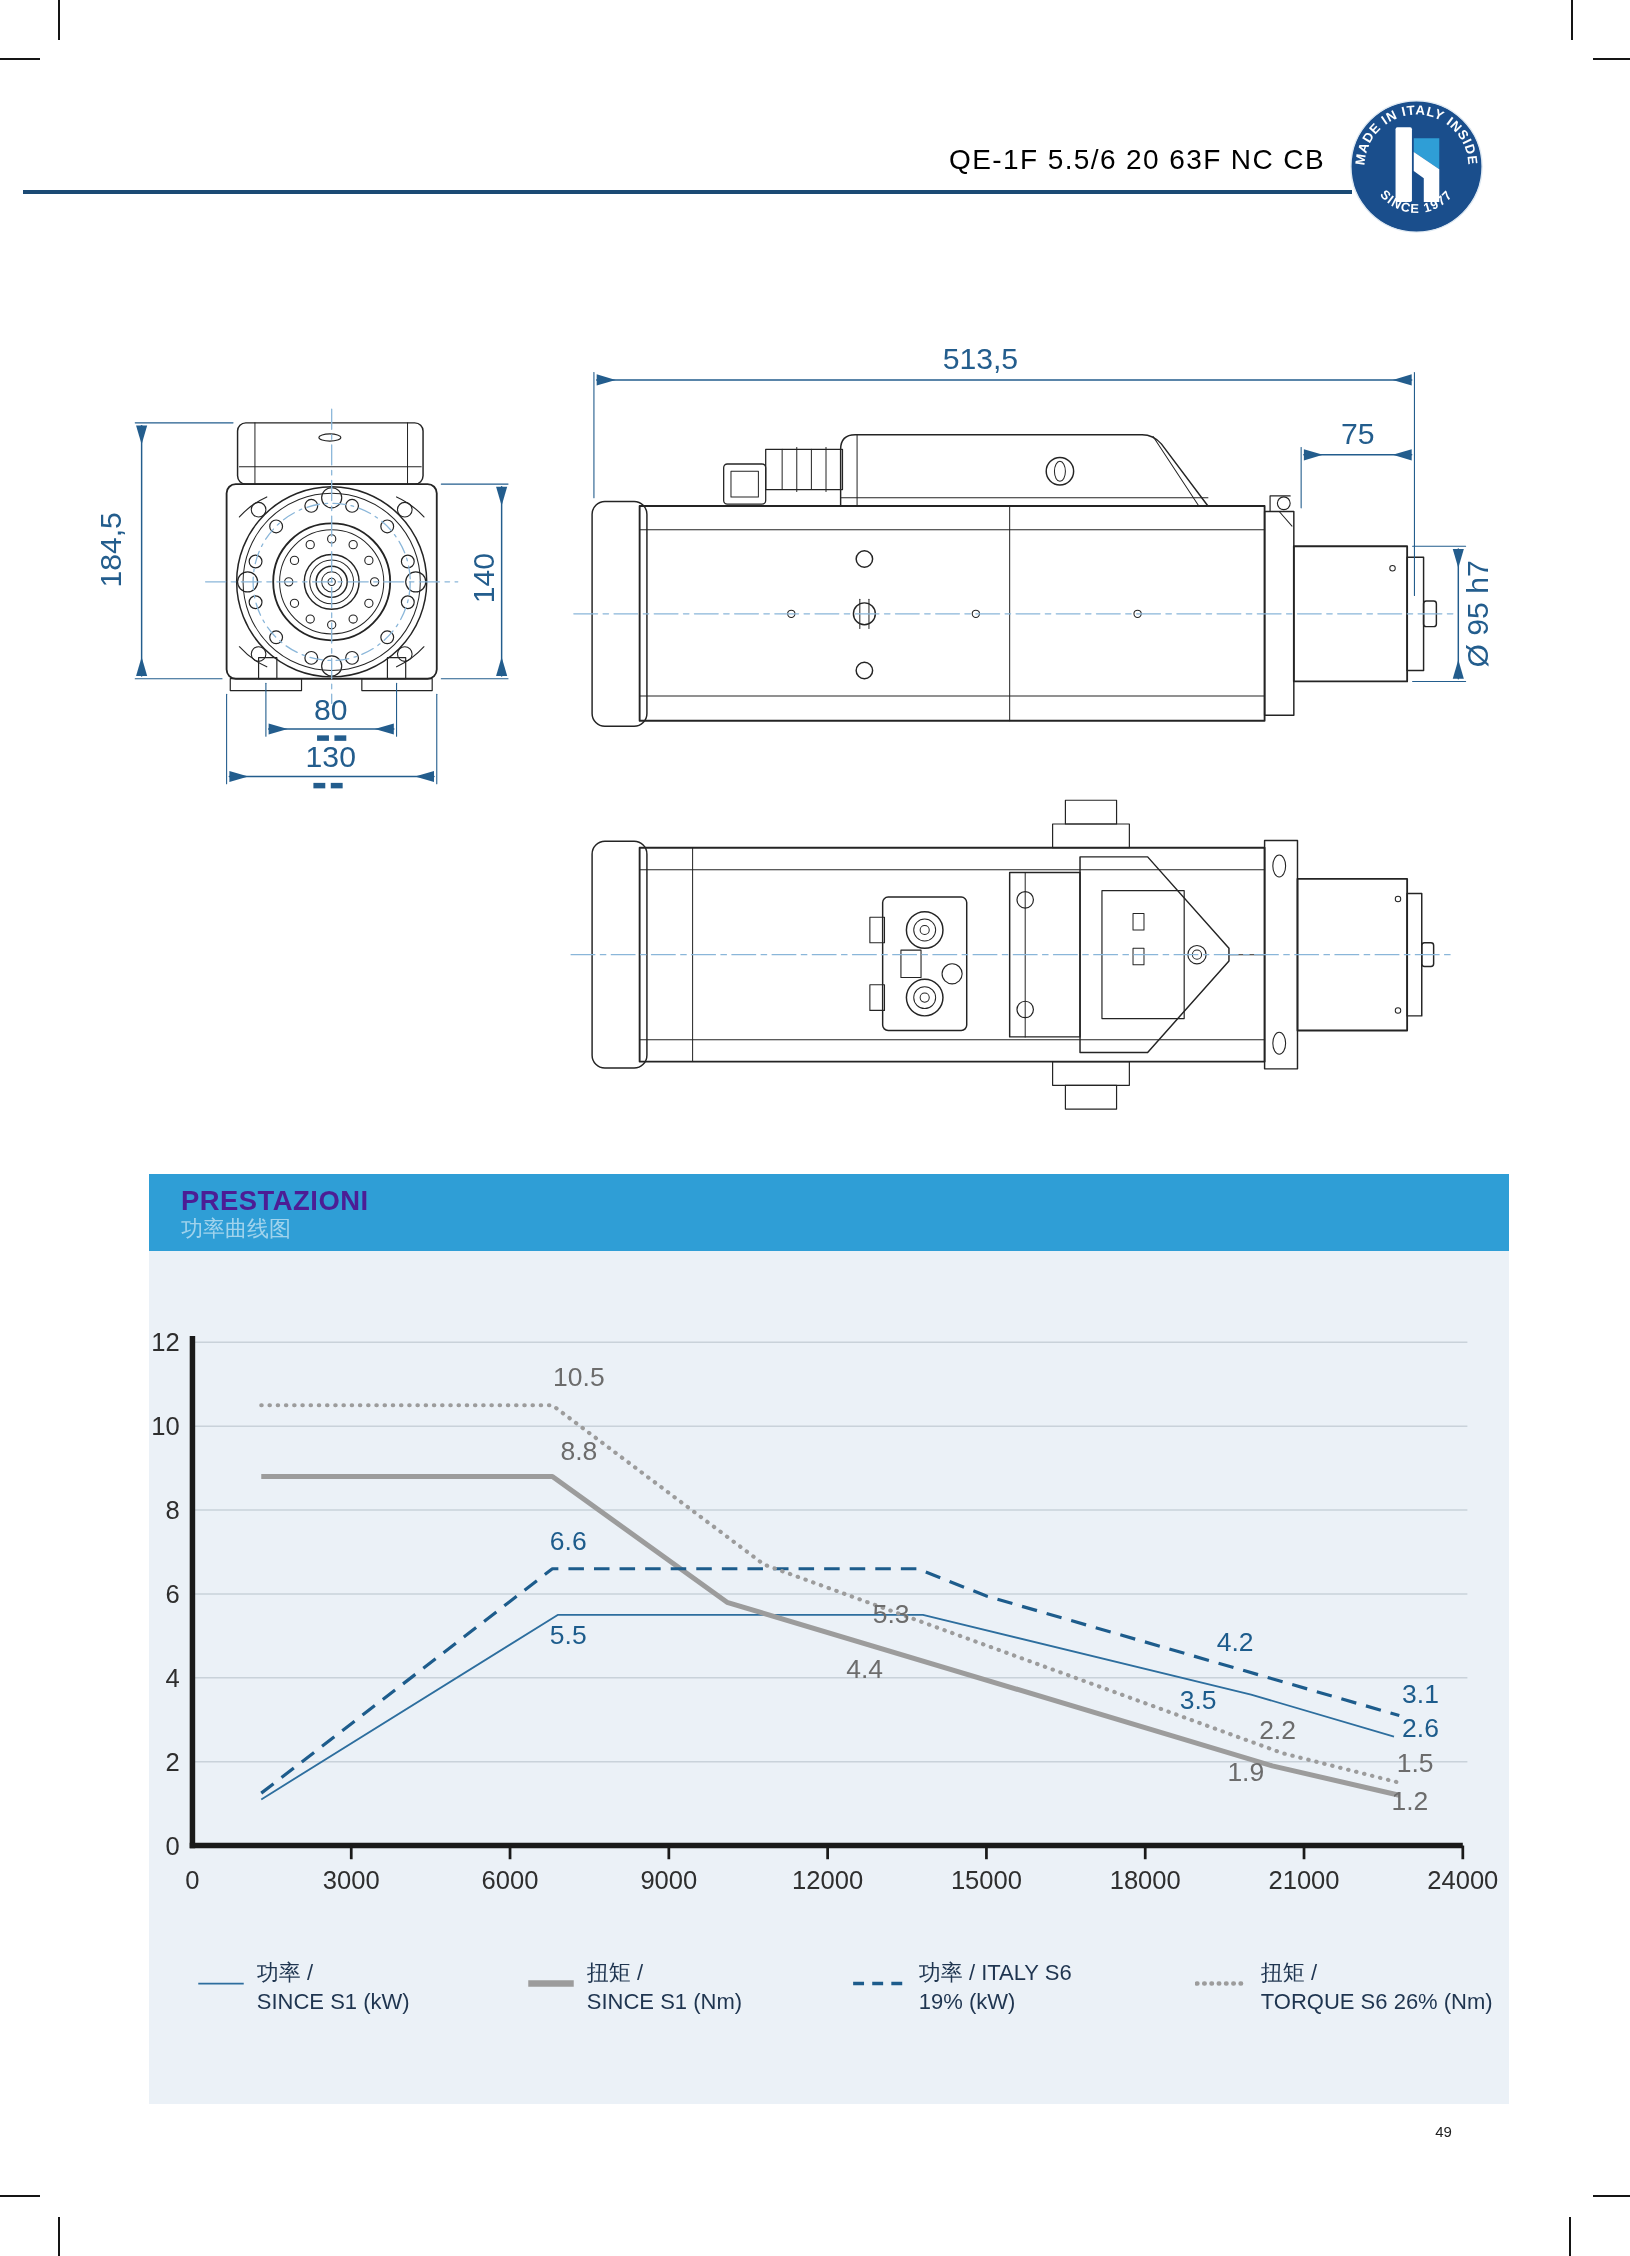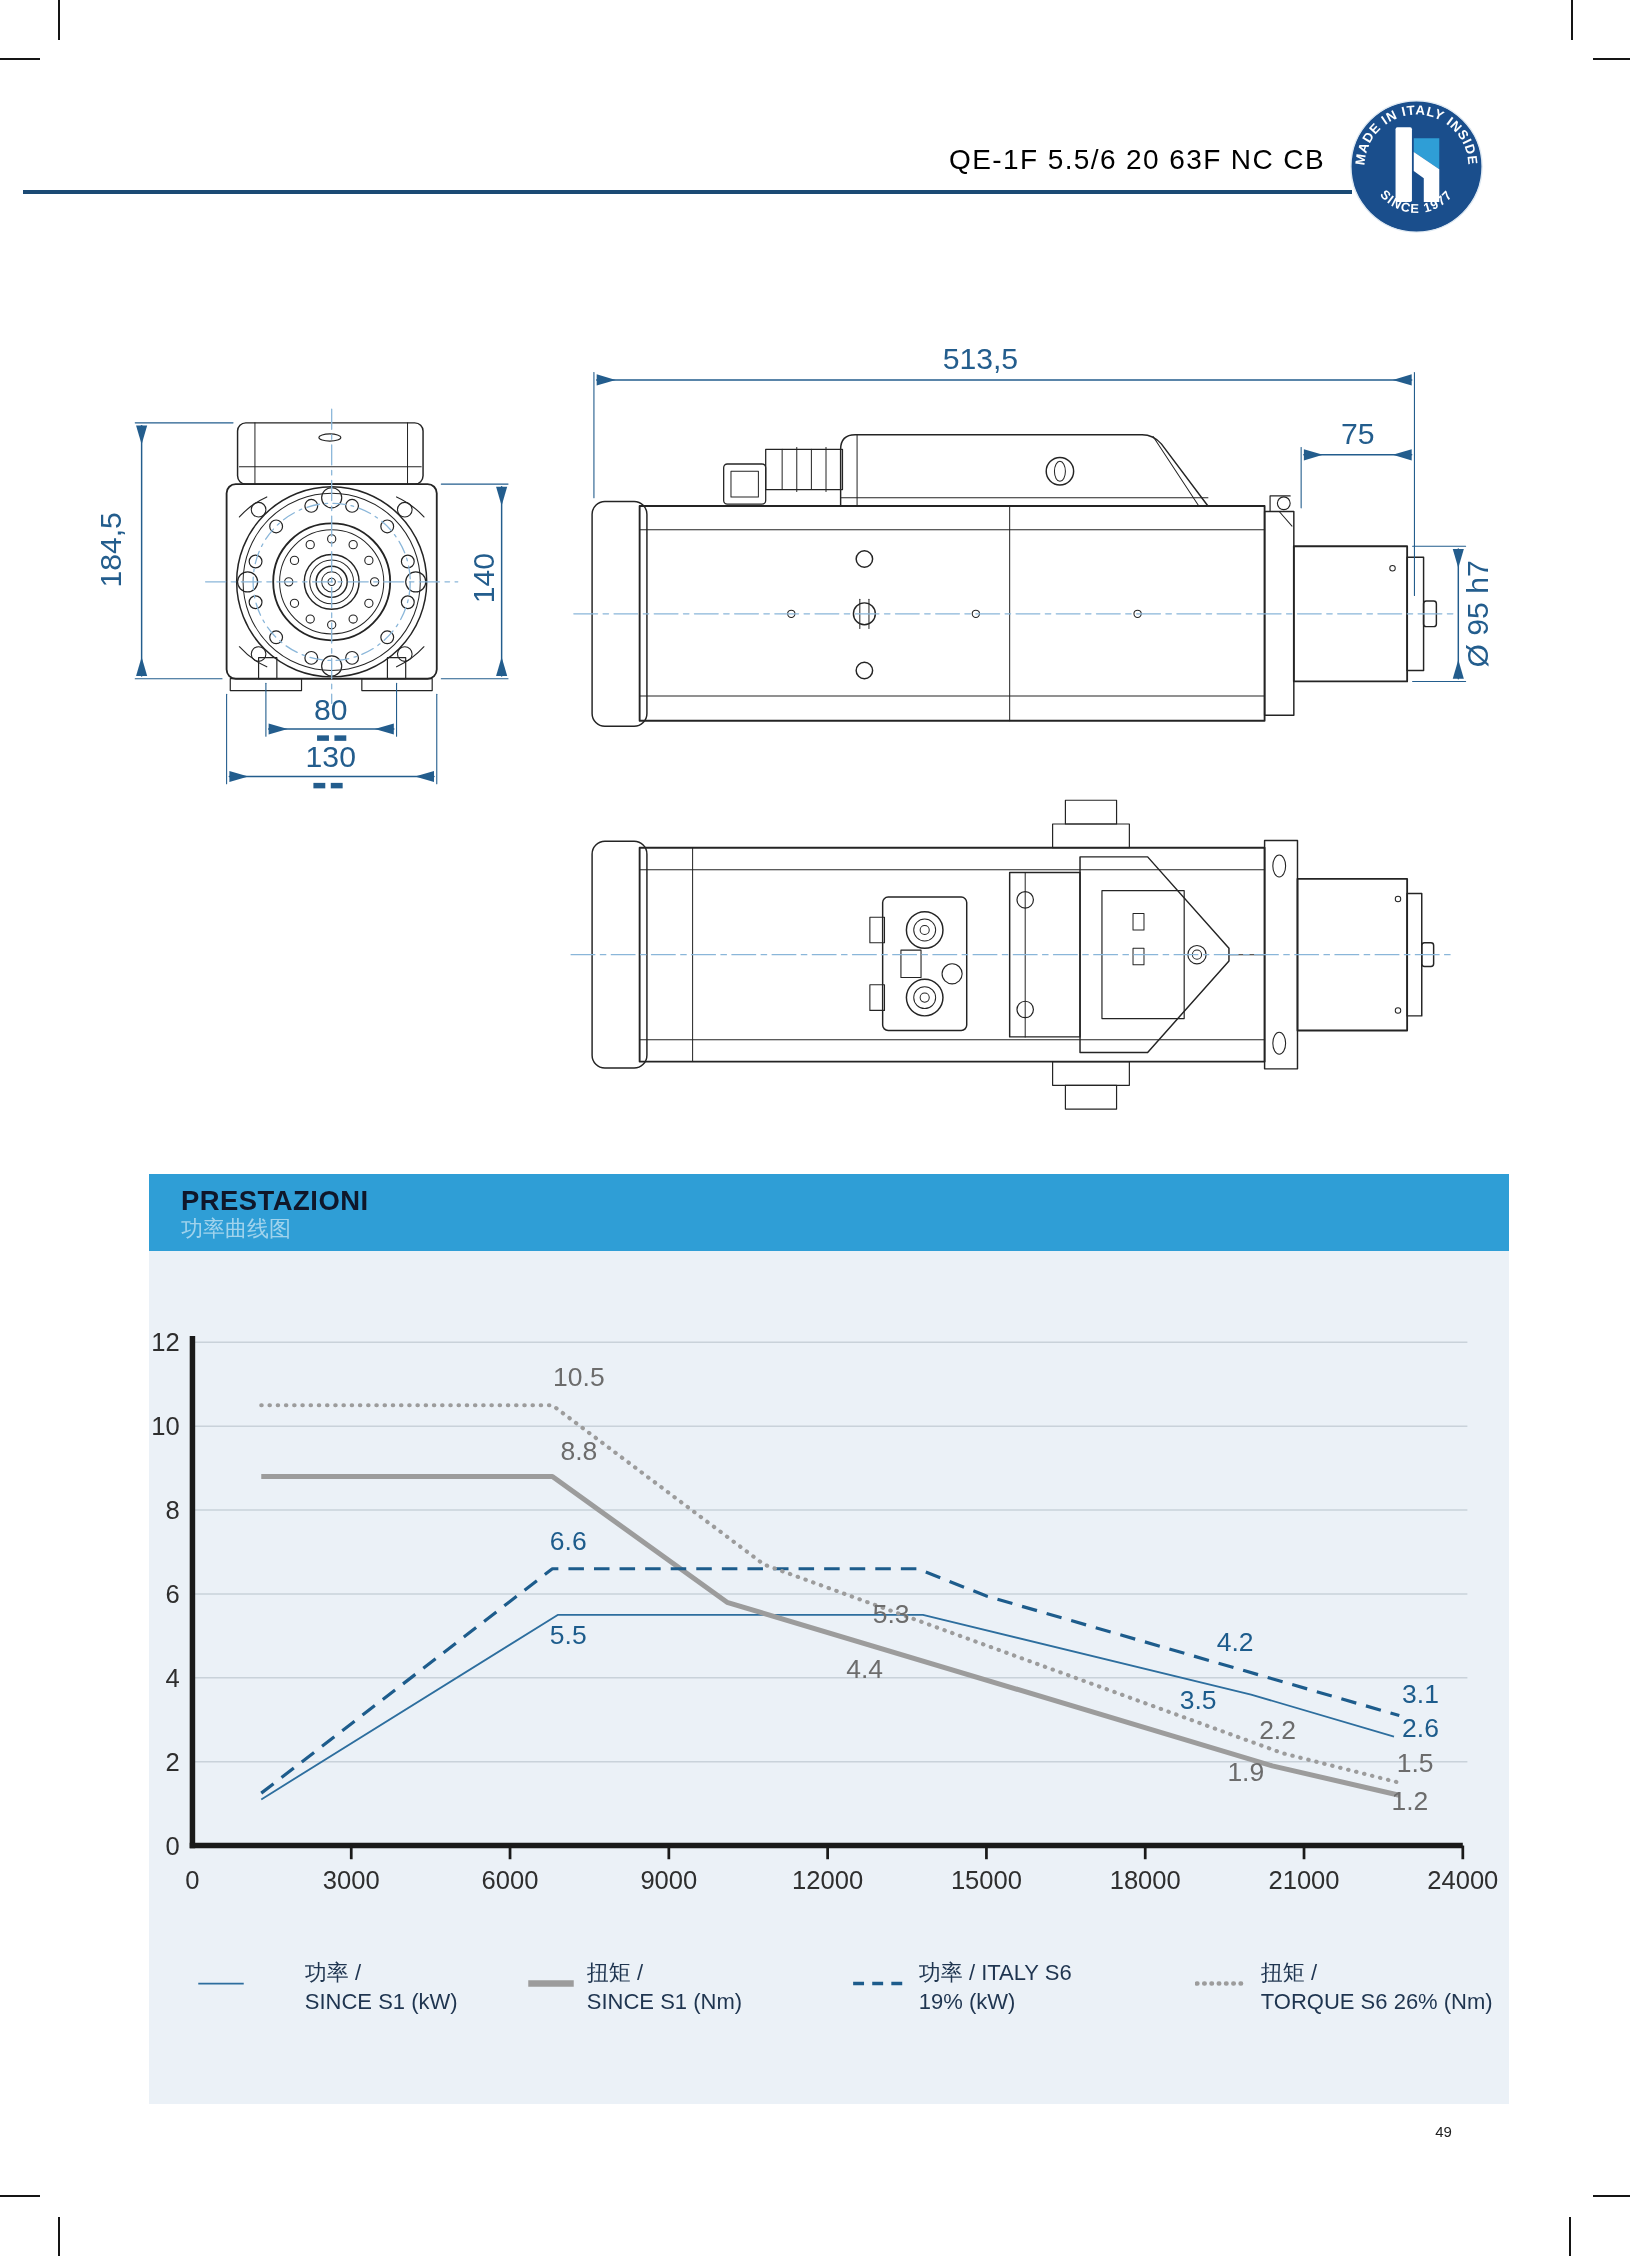--- a/index.html
+++ b/index.html
@@ -7,21 +7,21 @@
        font-family:"Liberation Sans","DejaVu Sans",sans-serif;}
   .abs{position:absolute;}
   
   .mark{position:absolute;background:#151515;}
   
   #model-title{position:absolute;top:144px;left:0;width:1325px;text-align:right;
     font-size:28px;letter-spacing:1.4px;color:#000000;font-weight:400;}
   #header-rule{position:absolute;top:190px;left:23px;width:1329px;height:3.7px;background:#1b4a74;}
   
   #perf-bar{position:absolute;left:149px;top:1174px;width:1360px;height:77px;background:#2f9ed6;}
-  #perf-title{position:absolute;left:32px;top:11px;color:#0f172a;font-size:27.4px;font-weight:bold;letter-spacing:0.5px;}
+  #perf-title{position:absolute;left:32px;top:11px;color:#4c1d95;font-size:27.4px;font-weight:bold;letter-spacing:0.5px;}
   #perf-subtitle{position:absolute;left:32px;top:40px;color:rgba(255,255,255,0.55);font-size:22px;}
   #perf-panel{position:absolute;left:149px;top:1251px;width:1360px;height:853px;background:#ebf1f7;}
   #plot{position:absolute;left:0;top:0;}
   
   .legend-item{position:absolute;top:708px;display:flex;align-items:flex-start;}
   .legend-swatch{margin-top:20px;margin-right:12.8px;flex:0 0 auto;}
   .legend-text{color:#1f3550;font-size:22px;line-height:1.3;}
   .legend-text .l2{white-space:nowrap;}
   #page-number{position:absolute;left:1407px;top:2123px;width:73px;text-align:center;
     font-size:15px;color:#222;}
@@ -336,21 +336,21 @@
       <text x="1351.7791666666667" y="1806.4875" text-anchor="middle" font-size="29" fill="#1d5c8c">4.2</text>
       <text x="1311.2083333333333" y="1870.7708333333333" text-anchor="middle" font-size="29" fill="#1d5c8c">3.5</text>
       <text x="1554.6333333333334" y="1863.8833333333334" text-anchor="middle" font-size="29" fill="#1d5c8c">3.1</text>
       <text x="1554.6333333333334" y="1900.6166666666668" text-anchor="middle" font-size="29" fill="#1d5c8c">2.6</text>
       <text x="1398.1458333333333" y="1902.9125" text-anchor="middle" font-size="29" fill="#6c6c6c">2.2</text>
       <text x="1363.3708333333334" y="1948.8291666666667" text-anchor="middle" font-size="29" fill="#6c6c6c">1.9</text>
       <text x="1548.8375" y="1939.6458333333333" text-anchor="middle" font-size="29" fill="#6c6c6c">1.5</text>
       <text x="1543.0416666666667" y="1980.9708333333333" text-anchor="middle" font-size="29" fill="#6c6c6c">1.2</text>
     </svg>
 
-  <div class="legend-item" style="left:49px;gap:48px;">
+  <div class="legend-item" style="left:49px;">
     <svg class="legend-swatch" width="46" height="9.1" viewBox="0 0 50 10">
       <line x1="0" y1="5" x2="50" y2="5" stroke="#2d6e9e" stroke-width="2"></line>
       </svg>
     <div class="legend-text">
       <div class="l1">功率 /</div>
       <div class="l2">SINCE S1 (kW)</div>
     </div>
   </div>
   <div class="legend-item" style="left:379px;">
     <svg class="legend-swatch" width="46" height="9.1" viewBox="0 0 50 10">

